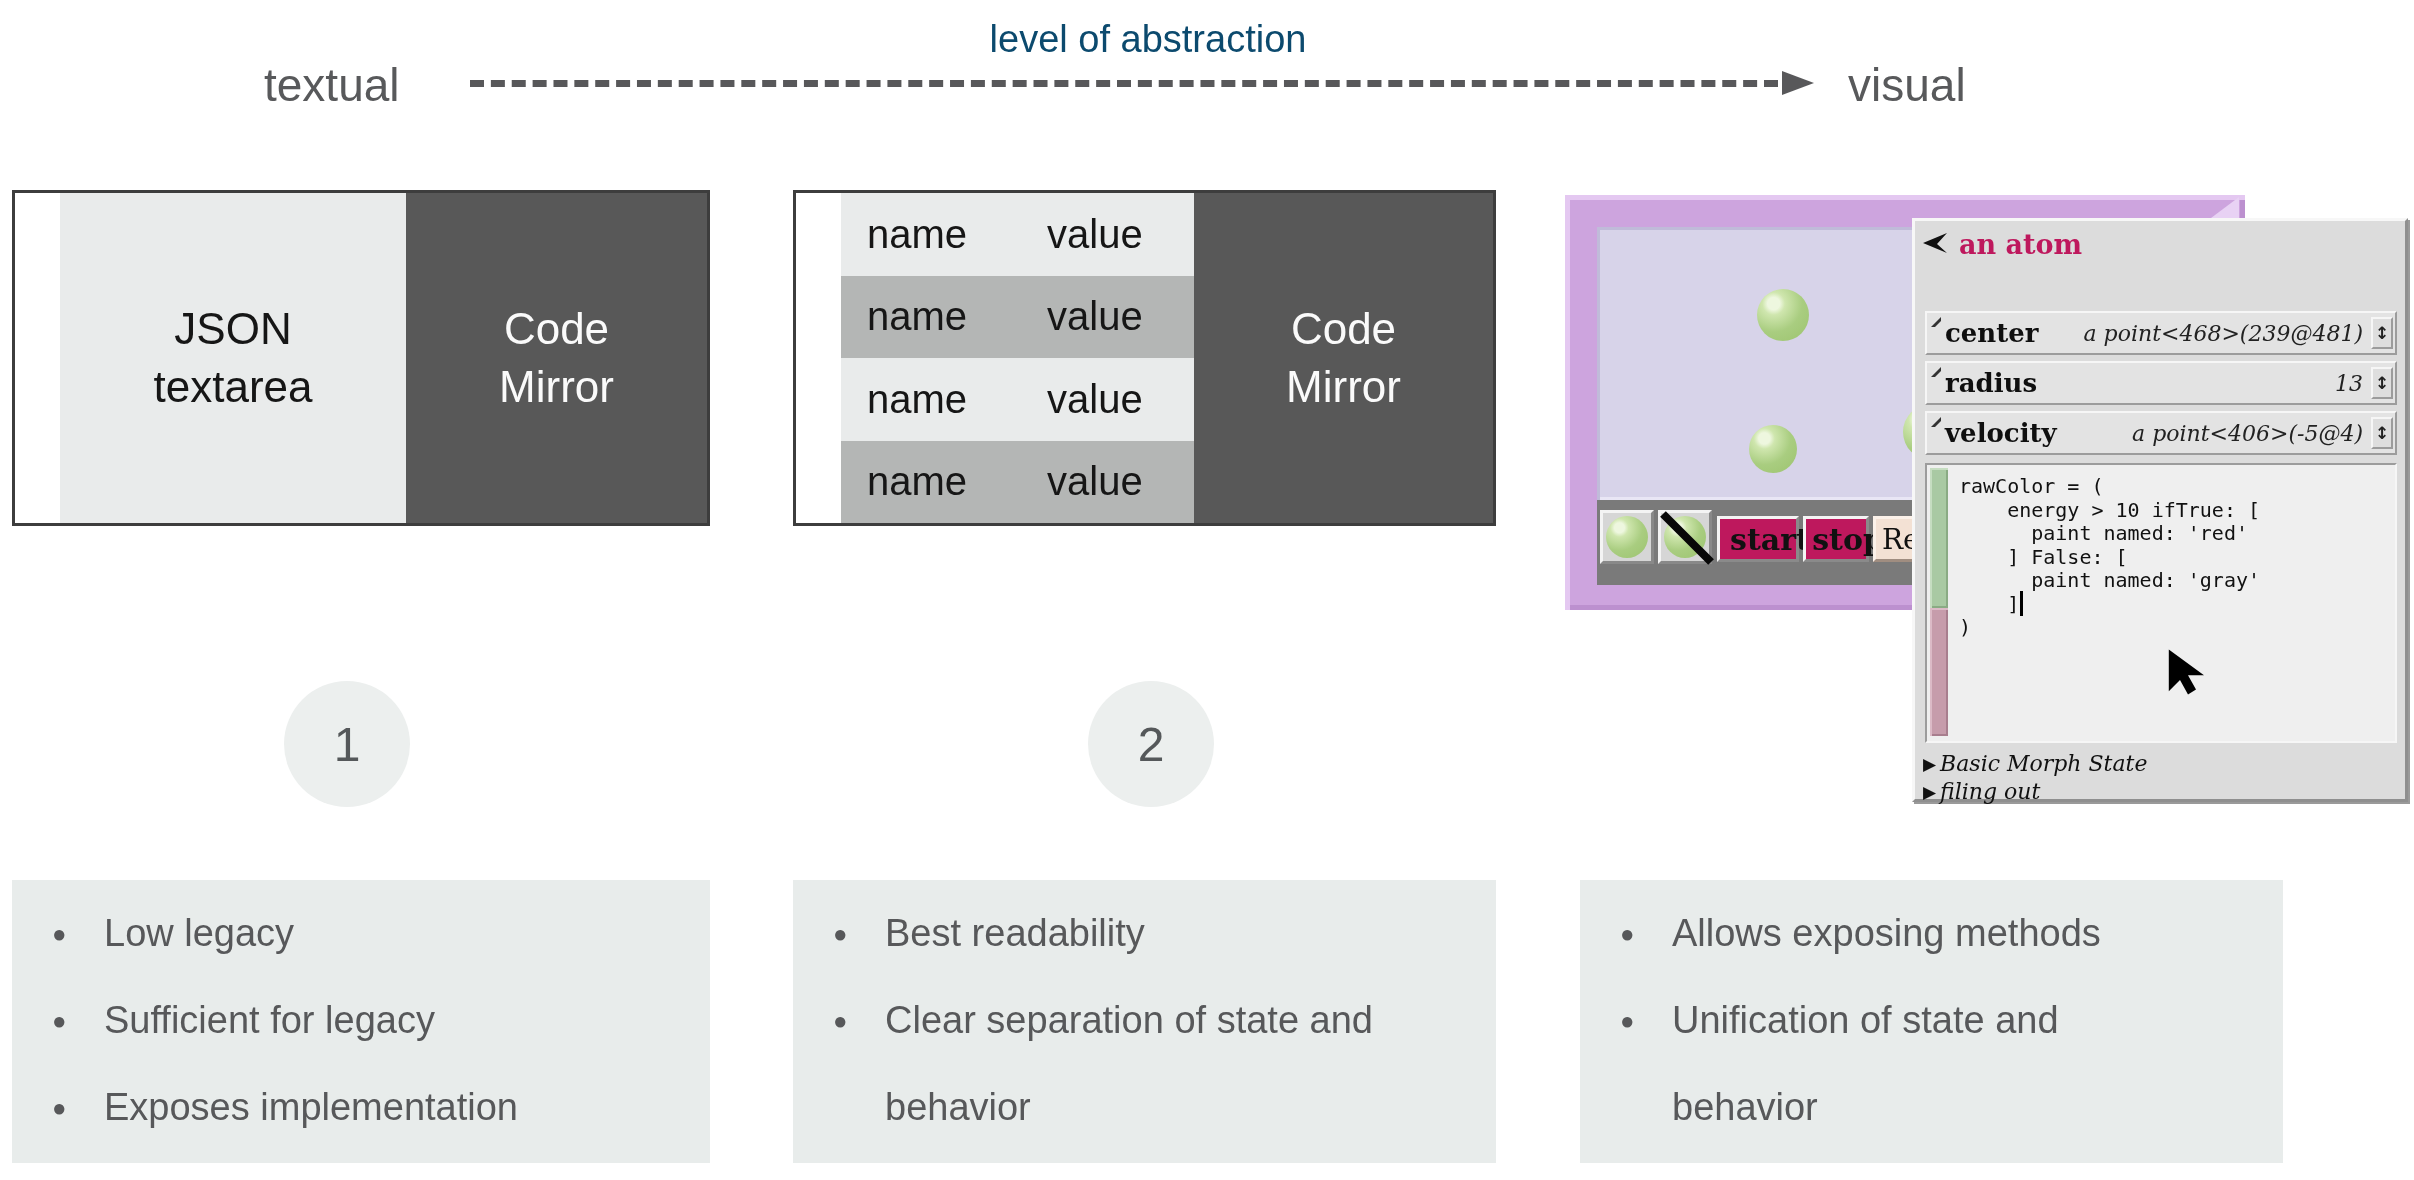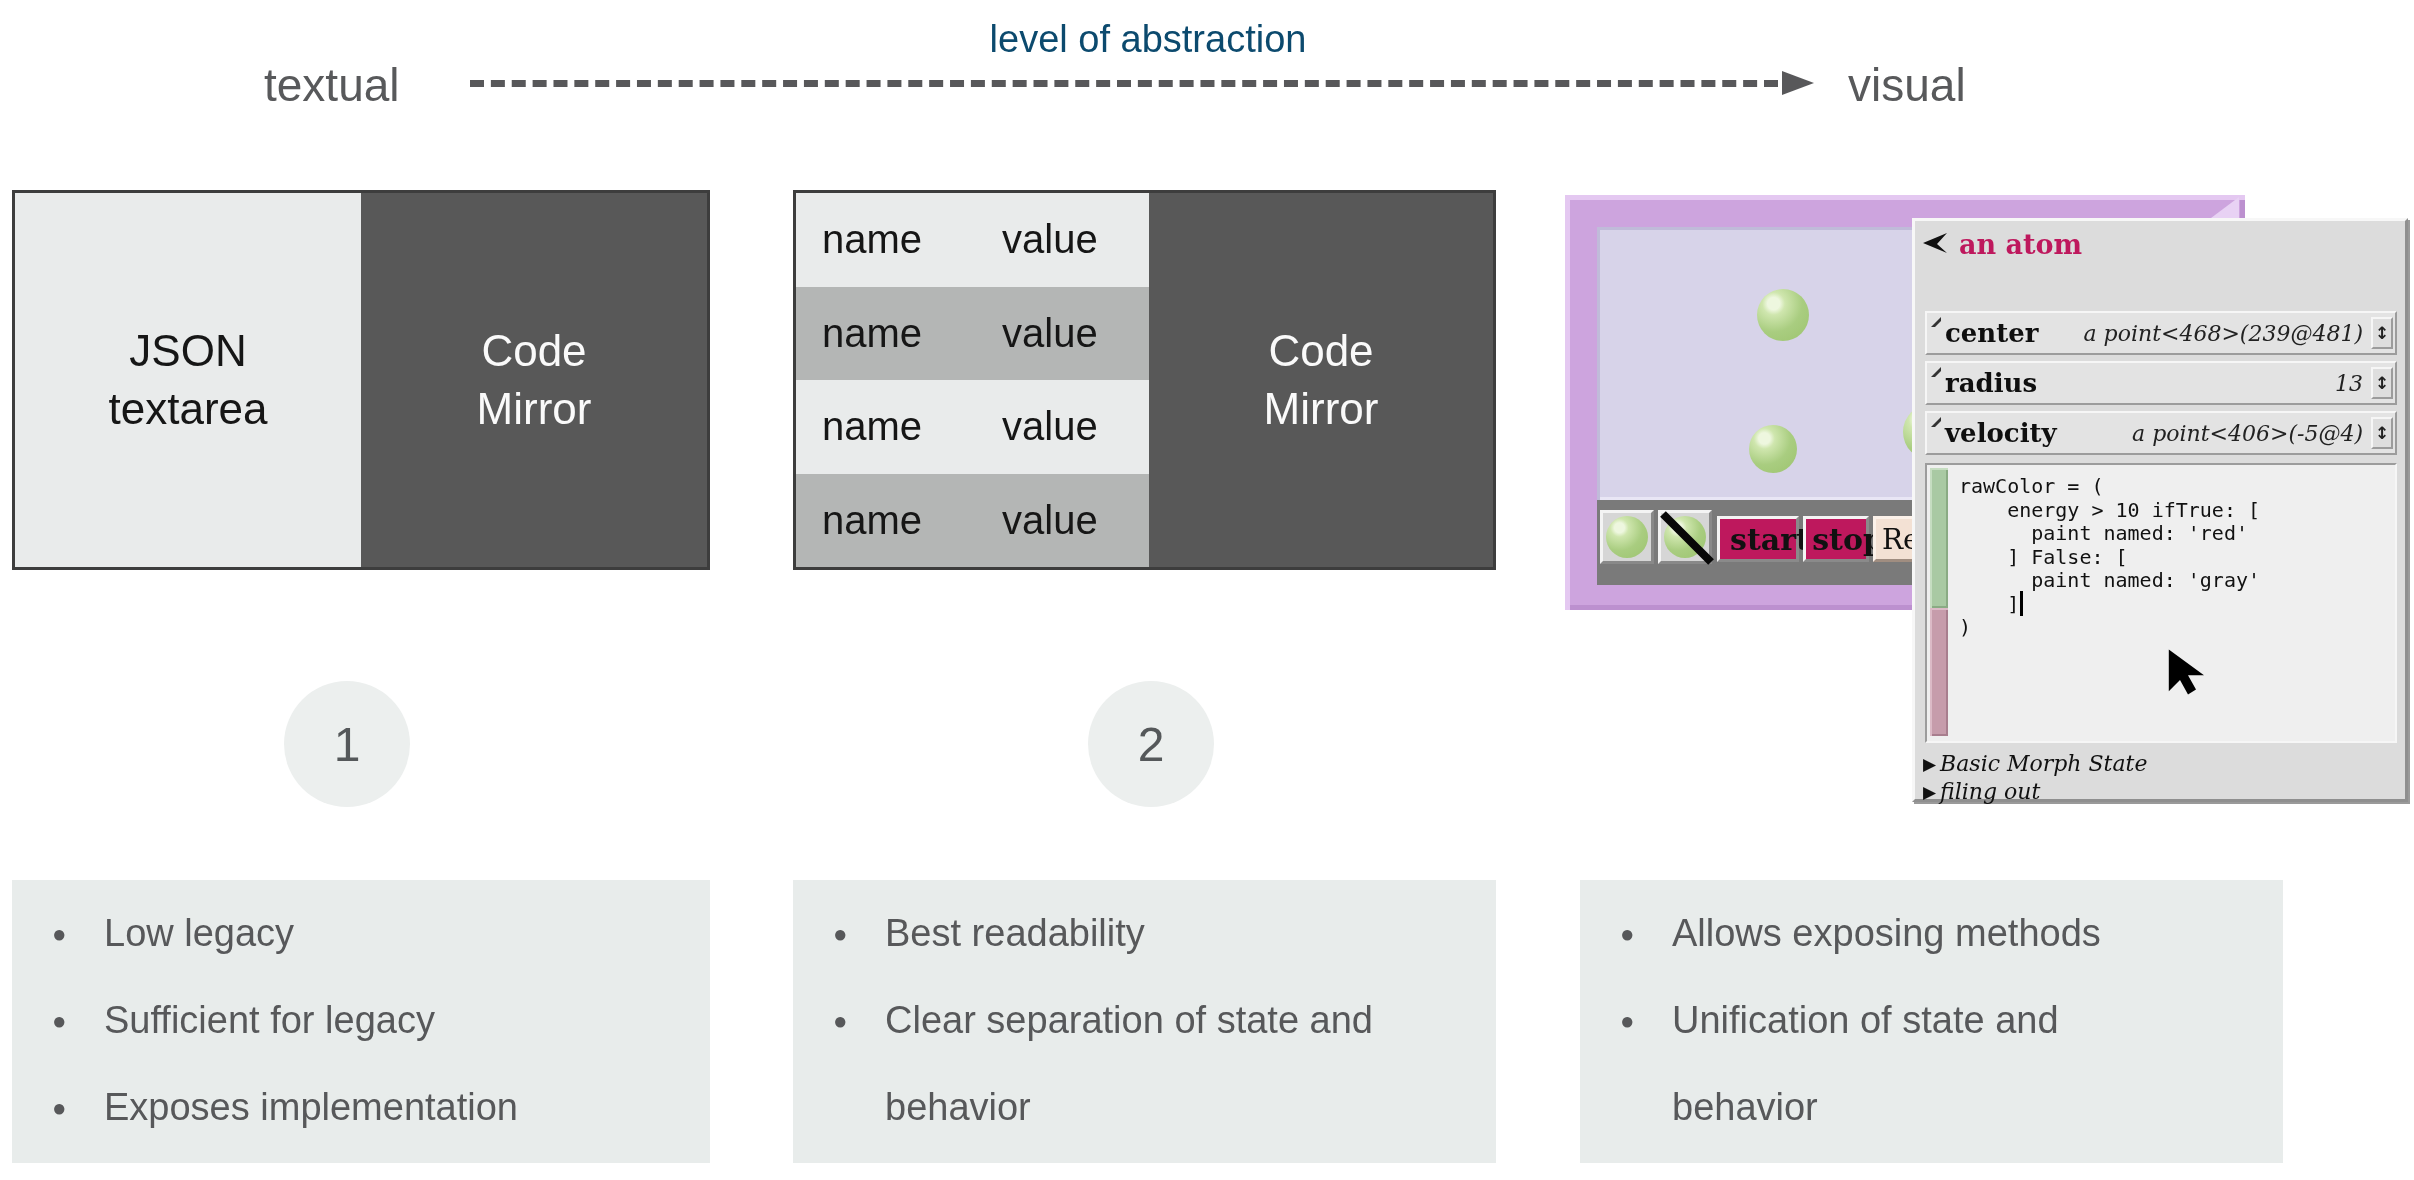--- a/index.html
+++ b/index.html
@@ -10,22 +10,22 @@
   .hdr-label{position:absolute;font-size:46px;color:#58595b;}
   .hdr-caption{position:absolute;top:18px;left:1148px;transform:translateX(-50%);
                font-size:38px;color:#0c4a6e;white-space:nowrap;}
   .dash-line{position:absolute;left:470px;top:80px;width:1308px;height:0;
              border-top:7px dashed #58585a;}
   .arrow-head{position:absolute;left:1782px;top:71px;width:0;height:0;
               border-top:12px solid transparent;border-bottom:12px solid transparent;
               border-left:32px solid #58585a;}
 
   
-  .sbox{position:absolute;top:190px;height:380px;border:3px solid #3d3d3d;
-        display:flex;box-sizing:border-box;}
+  .sbox{position:absolute;top:190px;height:336px;border:3px solid #3d3d3d;
+        display:flex;box-sizing:border-box;padding-left:45px;}
   .sbox .light{background:#e9ebeb;display:flex;align-items:center;justify-content:center;}
   .sbox .dark{background:#585858;flex:1;display:flex;align-items:center;justify-content:center;}
   .twolines{font-size:44px;line-height:58px;text-align:center;color:#161616;}
   .dark .twolines{color:#fafafa;}
   #box1{left:12px;width:698px;}
   #box1 .light{width:346px;}
   #box2{left:793px;width:703px;}
   .ntable{width:353px;display:flex;flex-direction:column;}
   .trow{flex:1;display:flex;align-items:center;font-size:40px;color:#161616;}
   .trow:nth-child(odd){background:#e9ebeb;}

